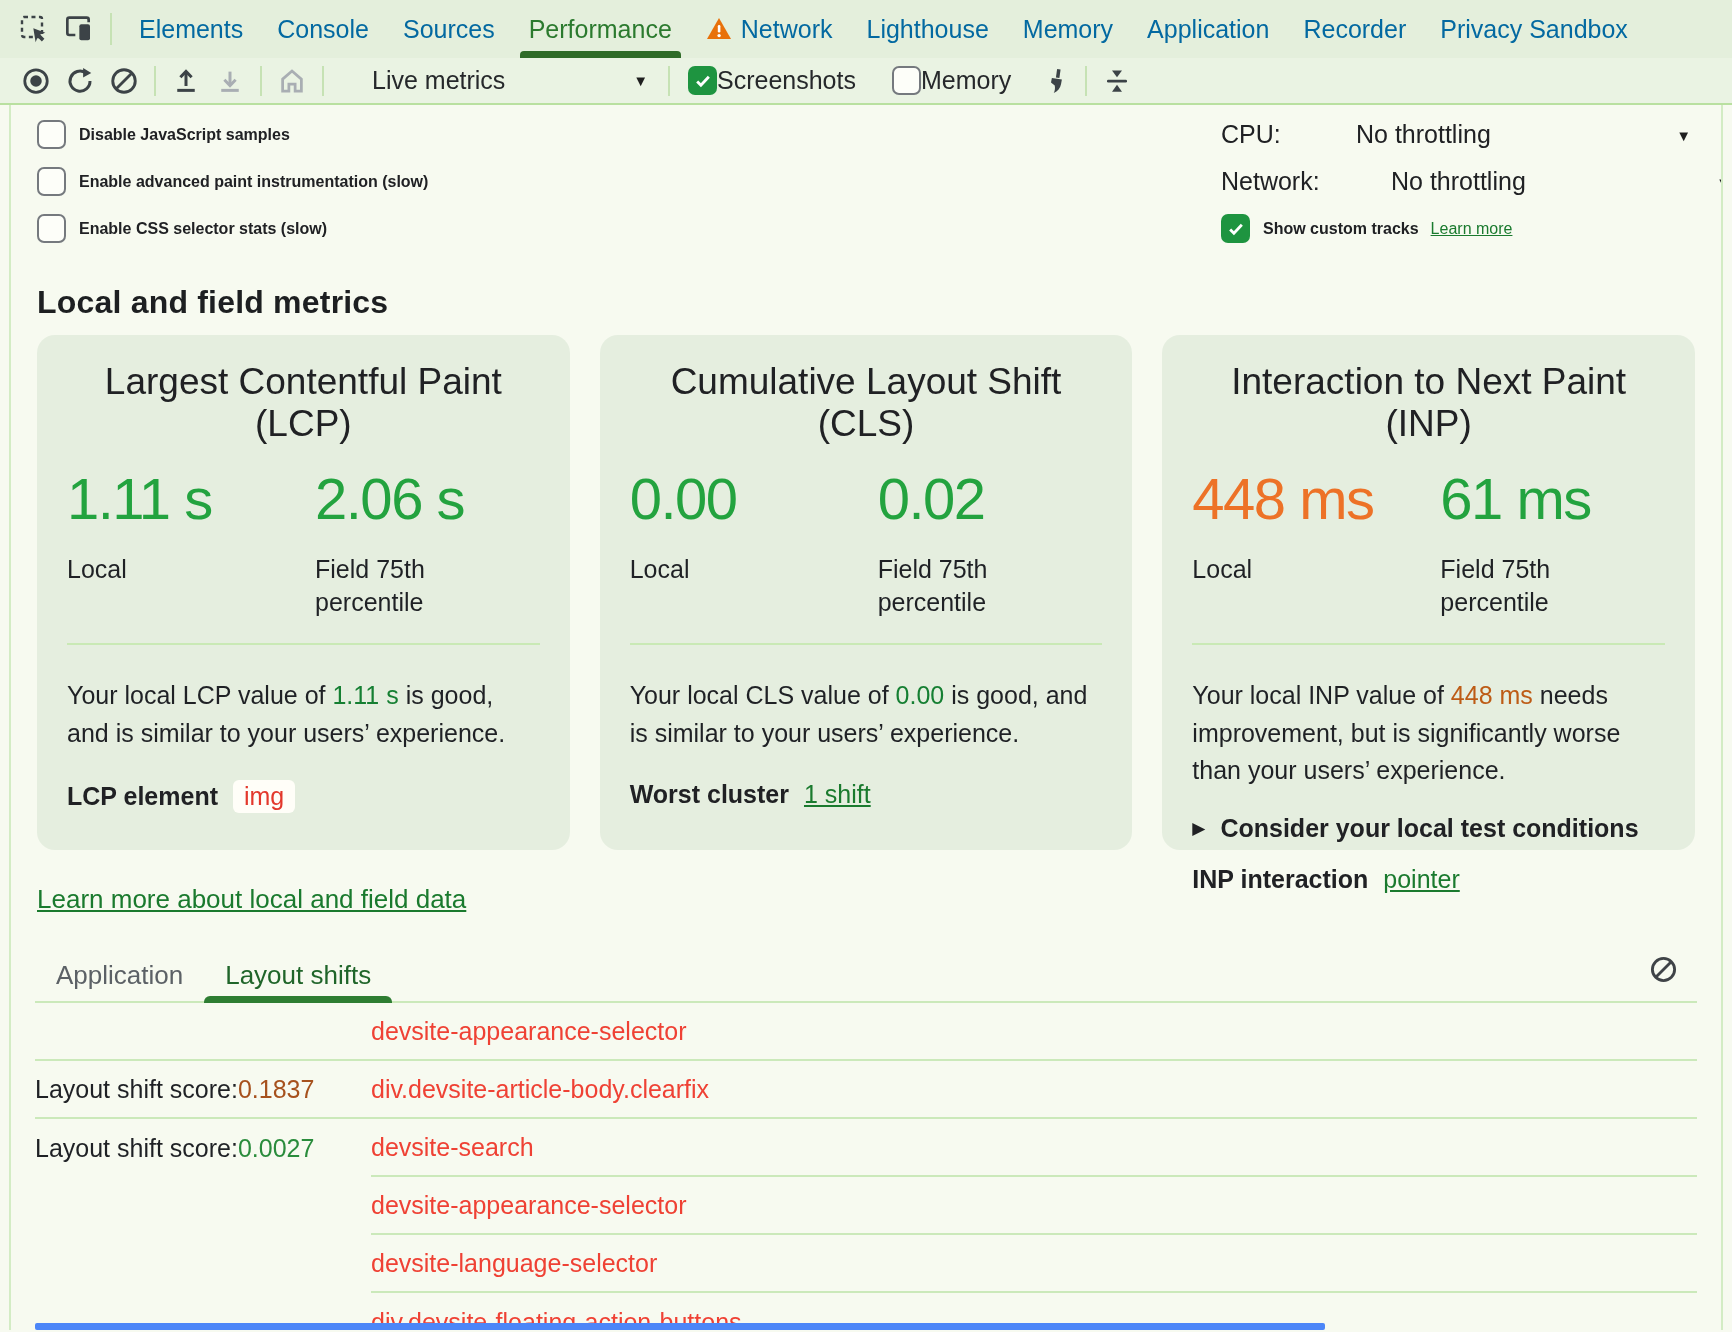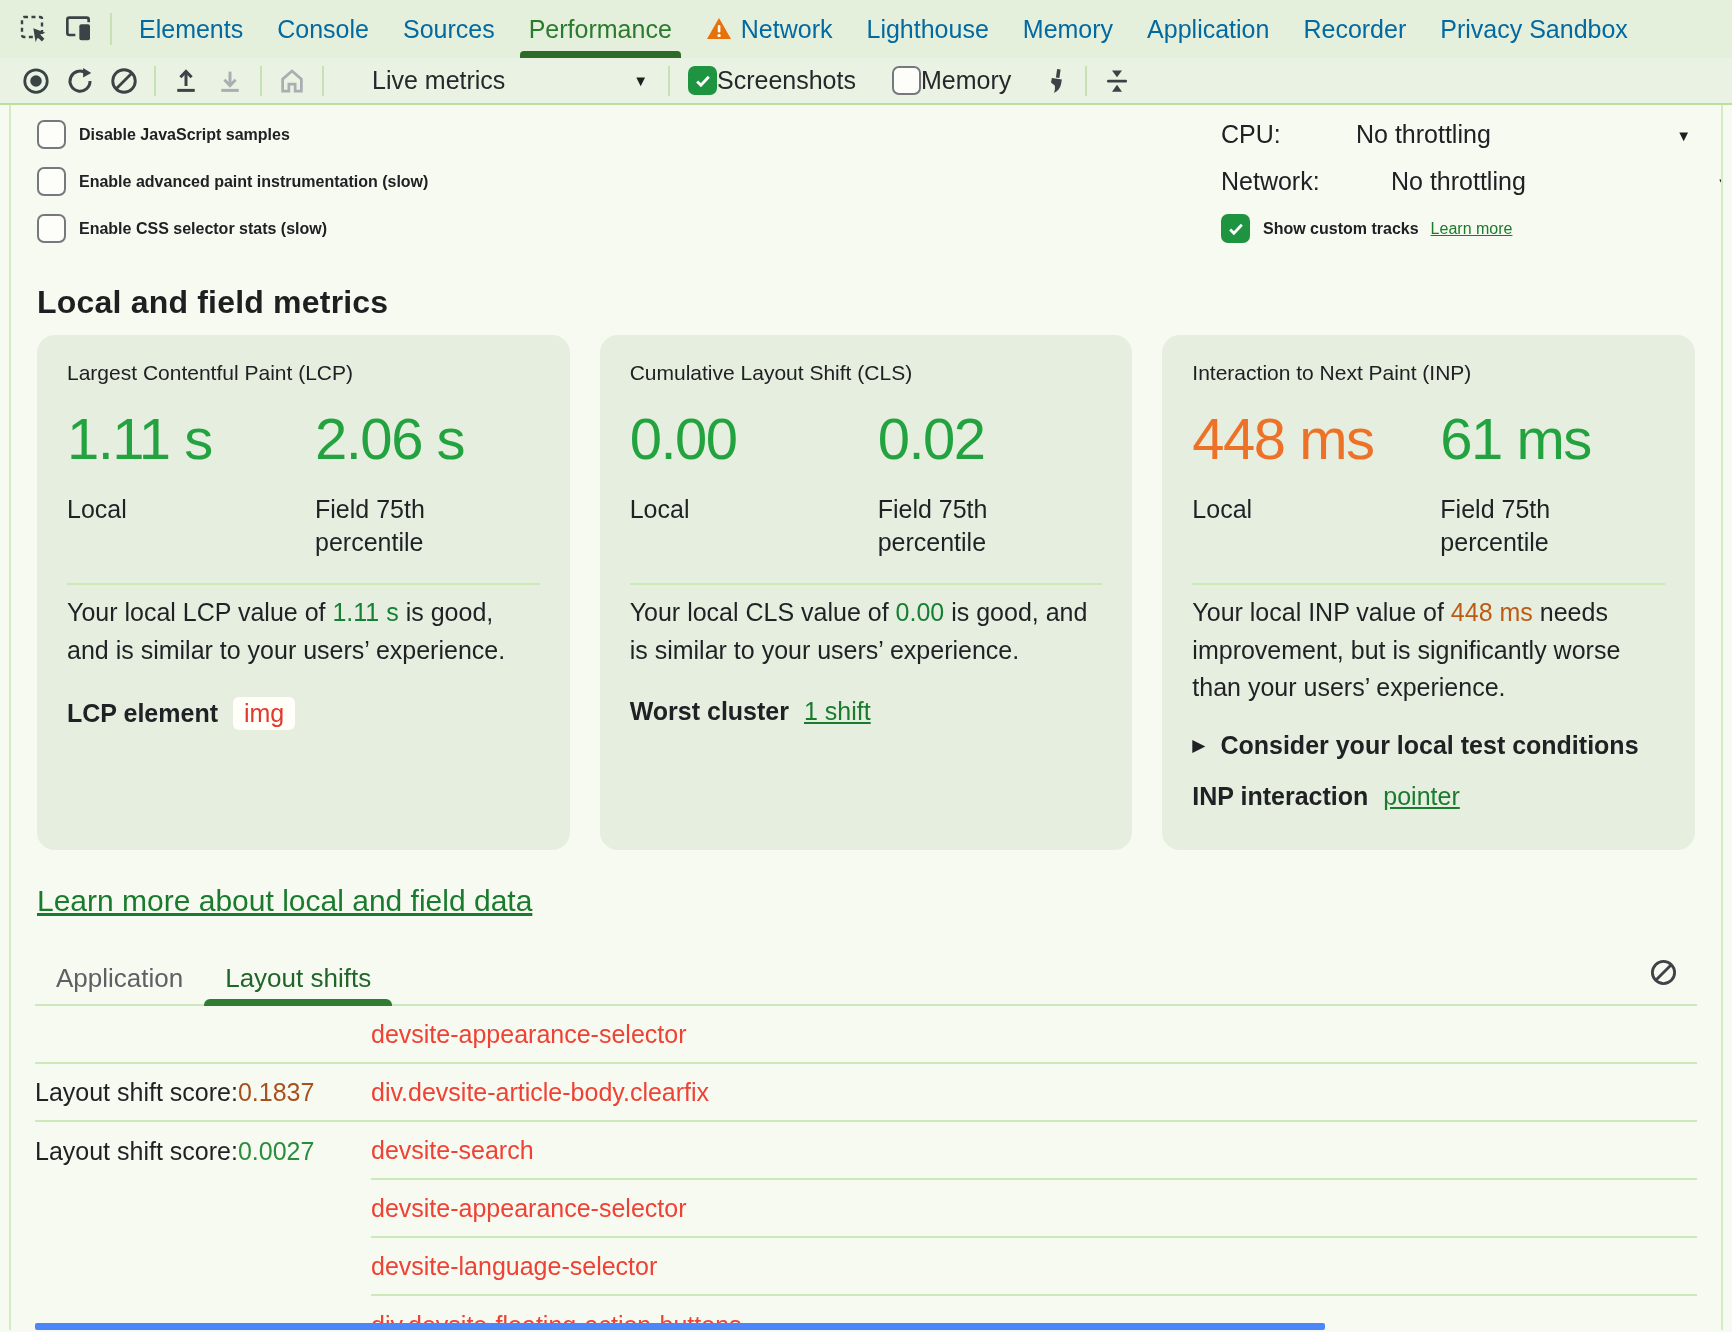--- a/index.html
+++ b/index.html
@@ -38,35 +38,35 @@
   .throttle-label { width:135px; font-size:25px; }
   .throttle-label.cpu { width:135px; }
   .throttle-value { font-size:25px; }
   .caret-abs { position:absolute; top:16px; }
   .glink { color:#1a7a2e; text-decoration:underline; cursor:pointer; }
   
   .h-metrics { margin:22px 0 0 26px; font-size:32px; font-weight:600; color:#1d1f21; letter-spacing:.2px; }
   
   .cards { display:flex; gap:30px; margin:14px 26px 0; }
   .card { flex:1; height:515px; background:#e5eedf; border-radius:18px; padding:26px 30px; }
-  .card-title { font-size:21px; font-weight:500; color:#202124; }
+  .card-title { font-size:37px; font-weight:500; color:#202124;text-align:center; }
   .vals { display:flex; margin-top:24px; }
   .val-col1 { width:248px; flex:none; }
   .metric-val { font-size:58px; line-height:1.02; letter-spacing:-1.5px; white-space:nowrap; }
   .val-label { margin-top:25px; font-size:25px; color:#1f2125; max-width:165px; line-height:1.32; }
   .card-divider { height:2px; background:#c9e9b5; margin-top:24px; }
-  .card-desc { margin-top:9px; font-size:25px; line-height:1.5; color:#1f2125; }
+  .card-desc { margin-top:32px; font-size:25px; line-height:1.5; color:#1f2125; }
   .card-footer { margin-top:28px; font-size:25px; display:flex; align-items:center; gap:15px; }
   .bold { font-weight:600; }
   .chip { background:#fffef8; color:#e3382c; padding:2px 11px; border-radius:6px; }
   .disclosure { margin-top:24px; display:flex; align-items:center; gap:15px; font-size:25px; font-weight:600; color:#202124; }
   .tri { font-size:17px; color:#202124; }
   .card-footer.inp { margin-top:22px; }
   
-  .learn-link { display:inline-block; margin:34px 0 0 26px; font-size:30px; }
+  .learn-link { display:inline-block; margin:34px 0 0 26px; font-size:26px; }
   
   .shift-tabs { position:relative; display:flex; align-items:flex-end; margin:34px 24px 0; height:54px; border-bottom:2px solid #cbe9ba; }
   .shift-tab { position:relative; height:52px; display:flex; align-items:center; padding:0 21px; font-size:26px; font-weight:500; color:#5c6166; white-space:nowrap; }
   .shift-tab.selected { color:#20652a; }
   .shift-tab-underline { position:absolute; left:0; right:0; bottom:-2px; height:7px; background:#2e7d32; border-radius:6px 6px 0 0; }
   .shift-clear { position:absolute; right:18px; top:5px; color:#3f4347; }
   .shift-rows { margin:0 24px; }
   .shiftrow { display:flex; align-items:stretch; height:58px; }
   .shiftrow.sep-full { border-bottom:2px solid #cbe9ba; }
   .score-cell { width:336px; flex:none; display:flex; align-items:center; font-size:25px; color:#1f2125; white-space:nowrap; }

